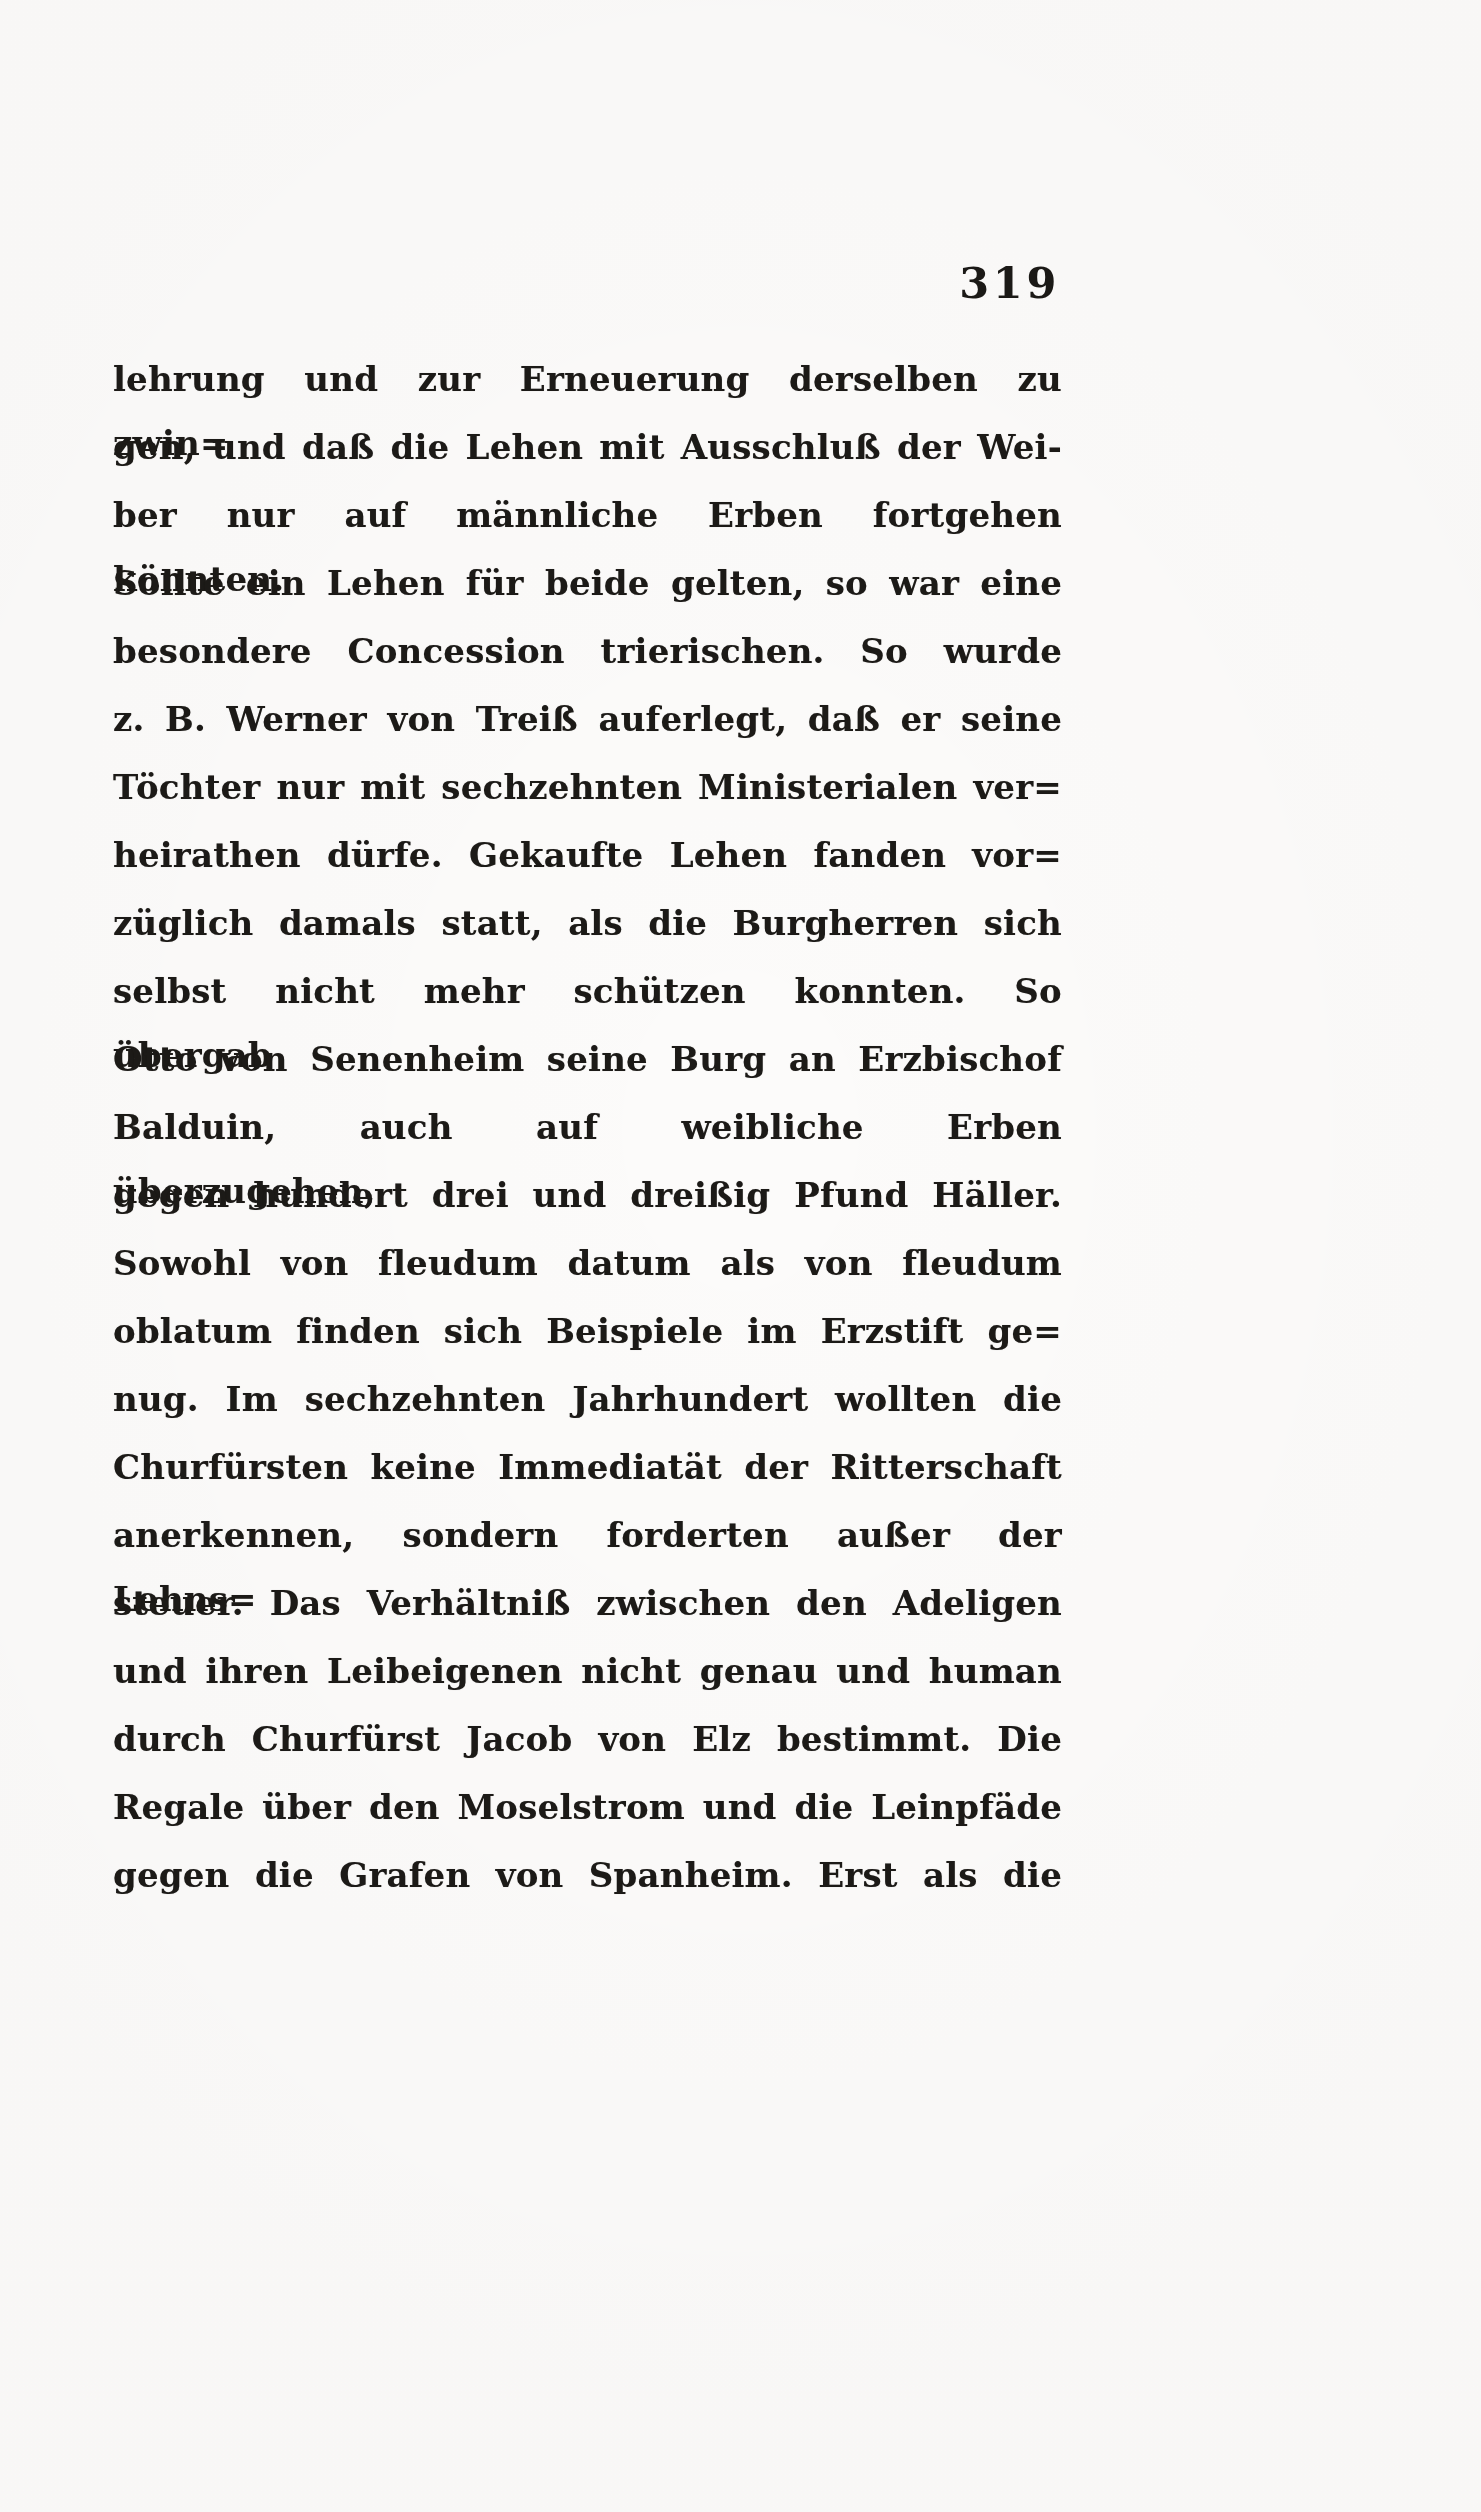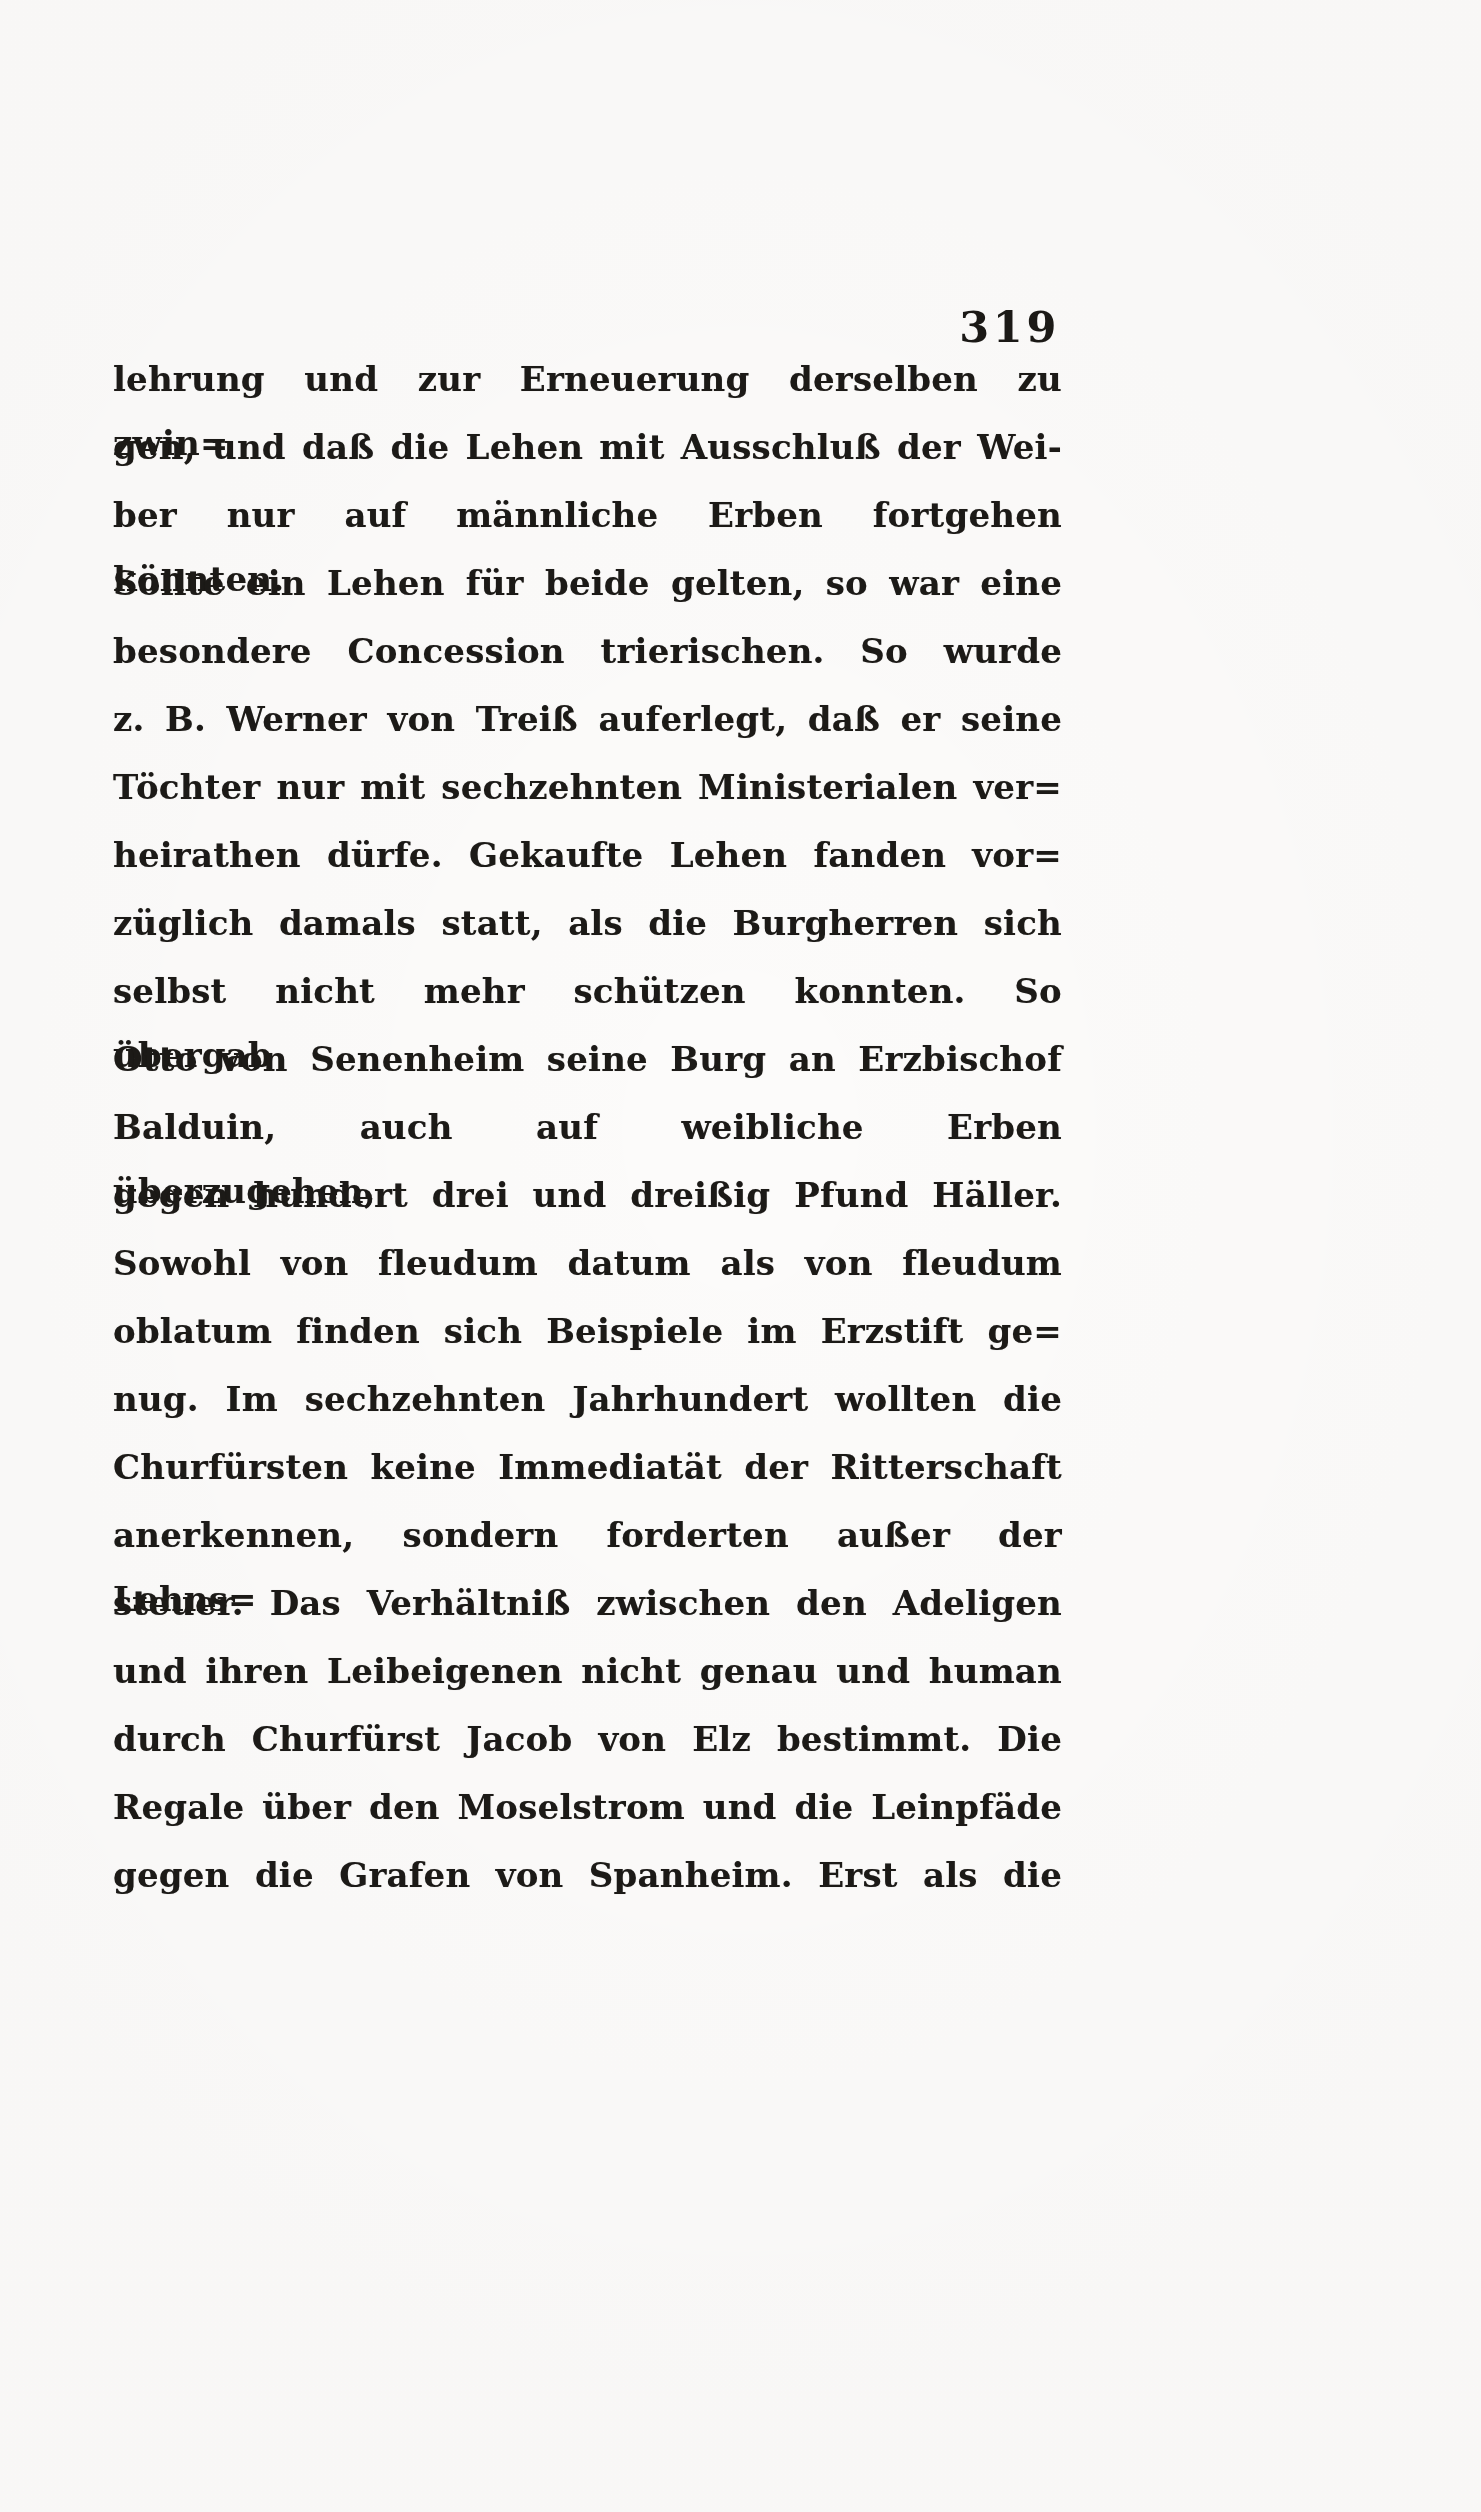--- a/index.html
+++ b/index.html
@@ -25,21 +25,20 @@
   .page-number {
     position: absolute;
     top: 258px;
     left: 111px;
     width: 949px;
     text-align: right;
     font-size: 43px;
     font-weight: bold;
     letter-spacing: 3.7px;
     color: #1b1916;
-    margin-top: 44px;
   }
   .text-block {
     position: absolute;
     top: 347px;
     left: 113px;
     width: 949px;
   }
   .line {
     height: 68px;
     line-height: 64px;

